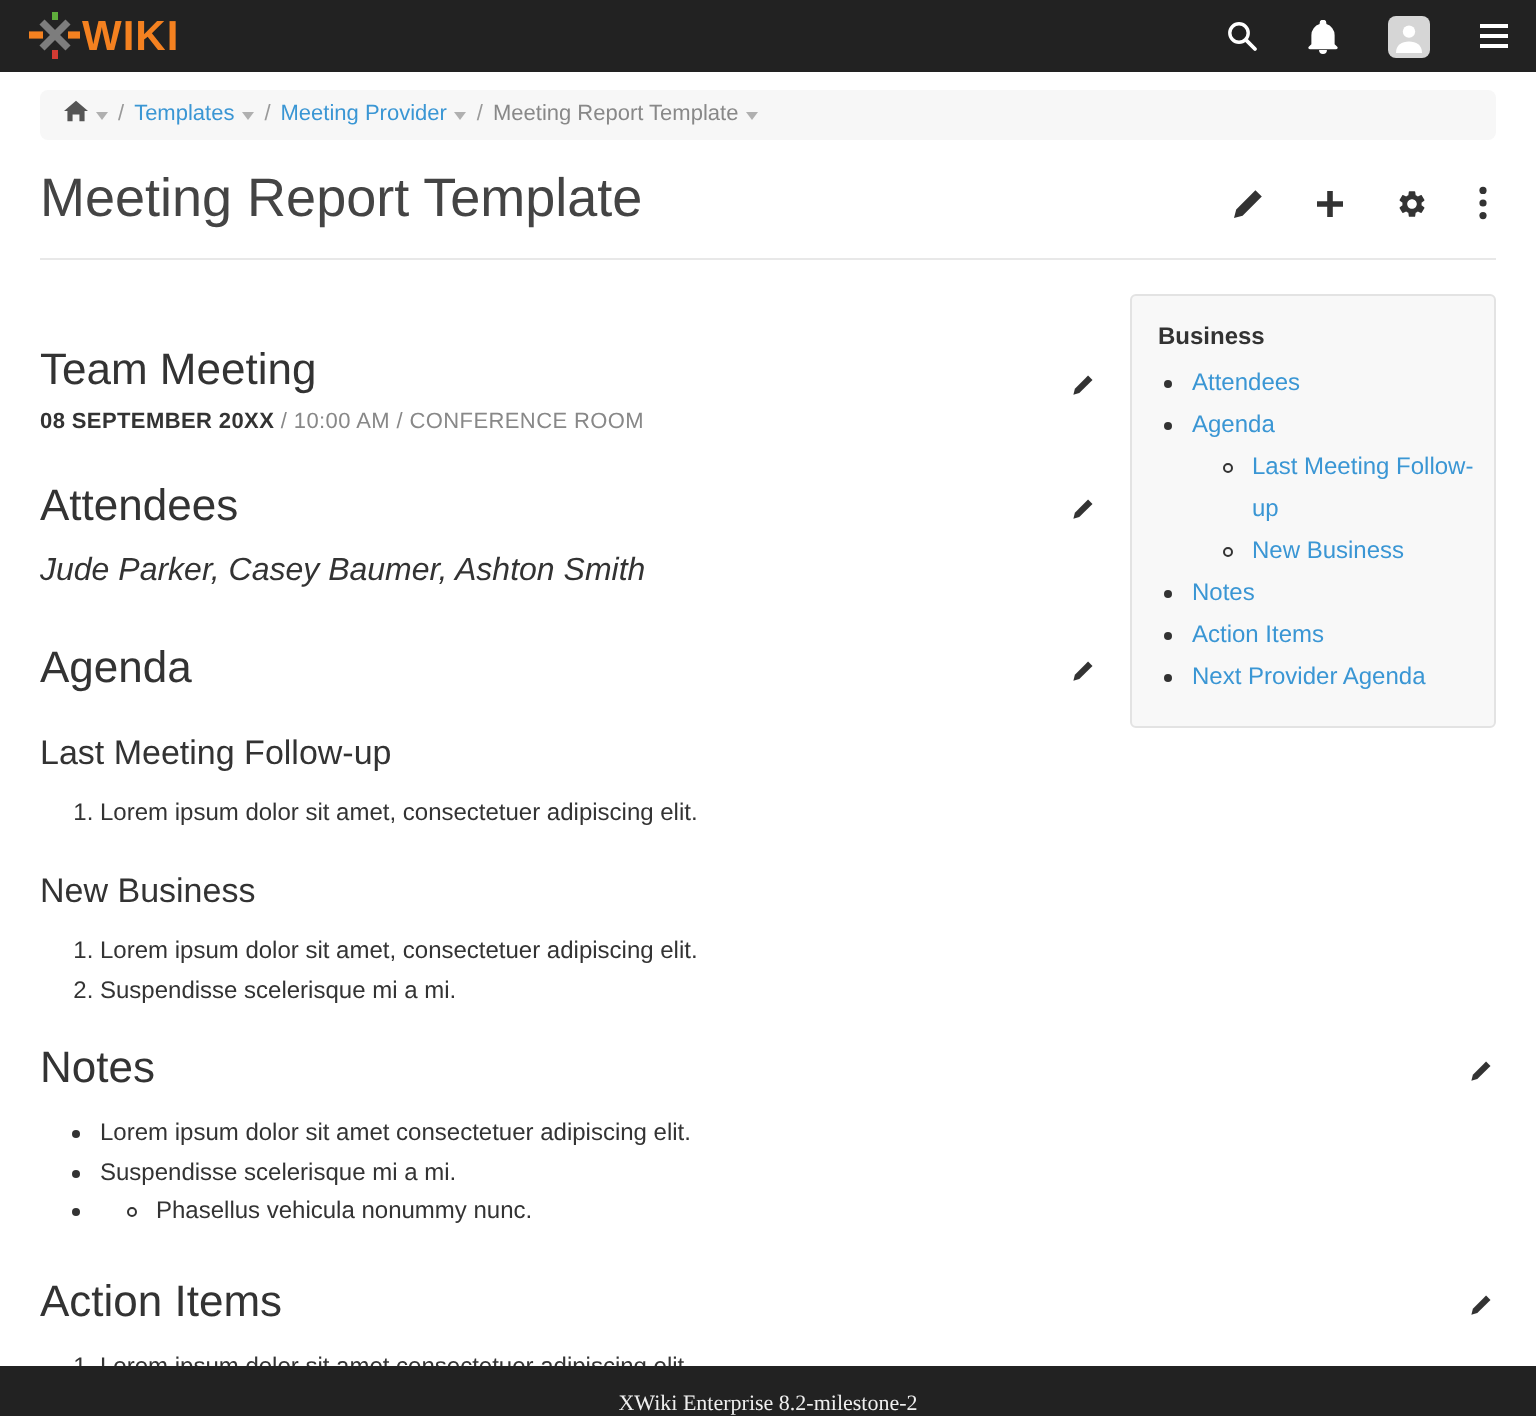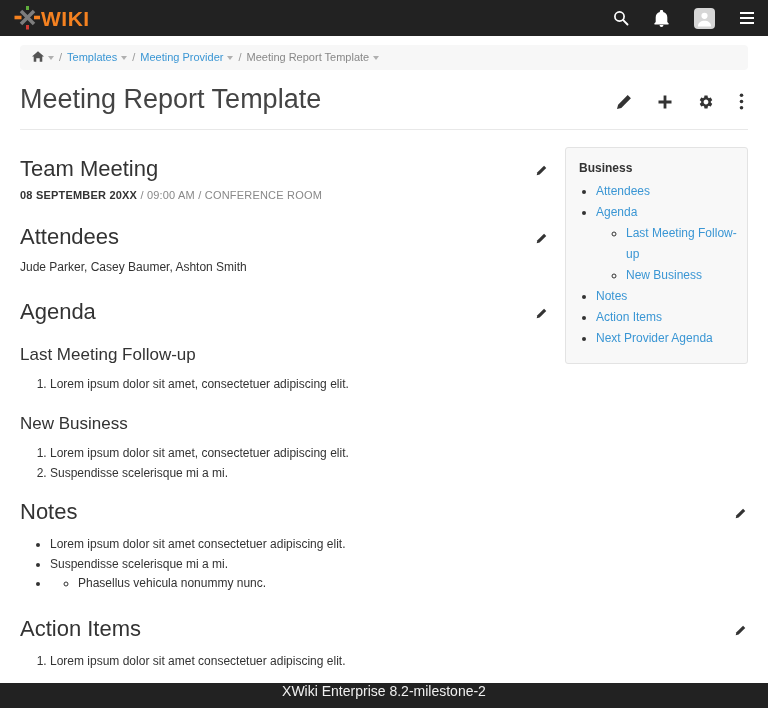--- a/index.html
+++ b/index.html
@@ -40,34 +40,34 @@
   .summary-panel { width:183px; flex:0 0 183px; background:#f8f8f8; border:1px solid #e3e3e3; border-radius:3px;
                    padding:13px 10px 14px 13px; font-size:12px; }
   .summary-title { font-weight:bold; font-size:12px; color:#333; }
   .summary-panel ul { margin:6px 0 0; padding-left:17px; line-height:1.75; list-style:disc; }
   .summary-panel ul ul { list-style:circle; margin:0; padding-left:30px; }
   .summary-panel a { color:#3a96d4; text-decoration:none; }
 
   .section-h { display:flex; justify-content:space-between; align-items:baseline; }
   .section-title { font-size:22px; font-weight:400; color:#333; margin:0; line-height:1.2; }
   .sub-title { font-size:17px; font-weight:400; color:#333; margin:0; line-height:1.2; }
-  .mt-first { margin-top:9px; }
+  .mt-first { margin-top:25px;align-items:flex-end; }
   .mt-sec { margin-top:23px; }
   .mt-sub { margin-top:20px; }
   .edit-btn { background:none; border:0; padding:0 2px; cursor:pointer; }
 
   .meta-line { font-size:11px; color:#888; margin-top:7px; letter-spacing:0.2px; }
   .meta-line b { color:#333; }
-  .body-text { font-size:12px; margin:7px 0 0; line-height:1.5; }
+  .body-text { font-size:16px; margin:7px 0 0; line-height:1.5;font-style:italic; }
   .doc-list { font-size:12px; margin:9px 0 0; padding-left:30px; line-height:1.65; }
   ul.doc-list { list-style:disc; }
   ul.doc-list ul { list-style:circle; margin:0; padding-left:28px; }
 
   .bottom-bar { position:absolute; left:0; right:0; bottom:0; height:25px; background:#222; color:#efefef;
-                font-size:14px; display:flex; align-items:flex-start; justify-content:center; }
+                font-size:11px; display:flex; align-items:flex-end; justify-content:center;font-family:Liberation Serif, serif; }
 
   .icon-svg { display:block; }
 </style>
 </head>
 <body>
 
 <div class="page">
 
   <div class="navbar">
     <a class="logo" href="#">
@@ -164,21 +164,21 @@
       <div class="col-main">
 
         <div class="section-h mt-first">
           <h2 class="section-title">Team Meeting</h2>
           <button class="edit-btn" title="Edit section">
             <svg class="icon-svg" width="11" height="11" viewBox="0 0 16 16">
                 <path fill="#333" d="M11.7 1.1l3.2 3.2-9.6 9.6L1 15l1.1-4.3z"></path>
               </svg>
           </button>
         </div>
-        <div class="meta-line"><b>08 SEPTEMBER 20XX</b><span> / 09:00 AM / CONFERENCE ROOM</span></div>
+        <div class="meta-line"><b>08 SEPTEMBER 20XX</b><span> / 10:00 AM / CONFERENCE ROOM</span></div>
 
         <div class="section-h mt-sec">
           <h2 class="section-title">Attendees</h2>
           <button class="edit-btn" title="Edit section">
             <svg class="icon-svg" width="11" height="11" viewBox="0 0 16 16">
                 <path fill="#333" d="M11.7 1.1l3.2 3.2-9.6 9.6L1 15l1.1-4.3z"></path>
               </svg>
           </button>
         </div>
         <p class="body-text">Jude Parker, Casey Baumer, Ashton Smith</p>

